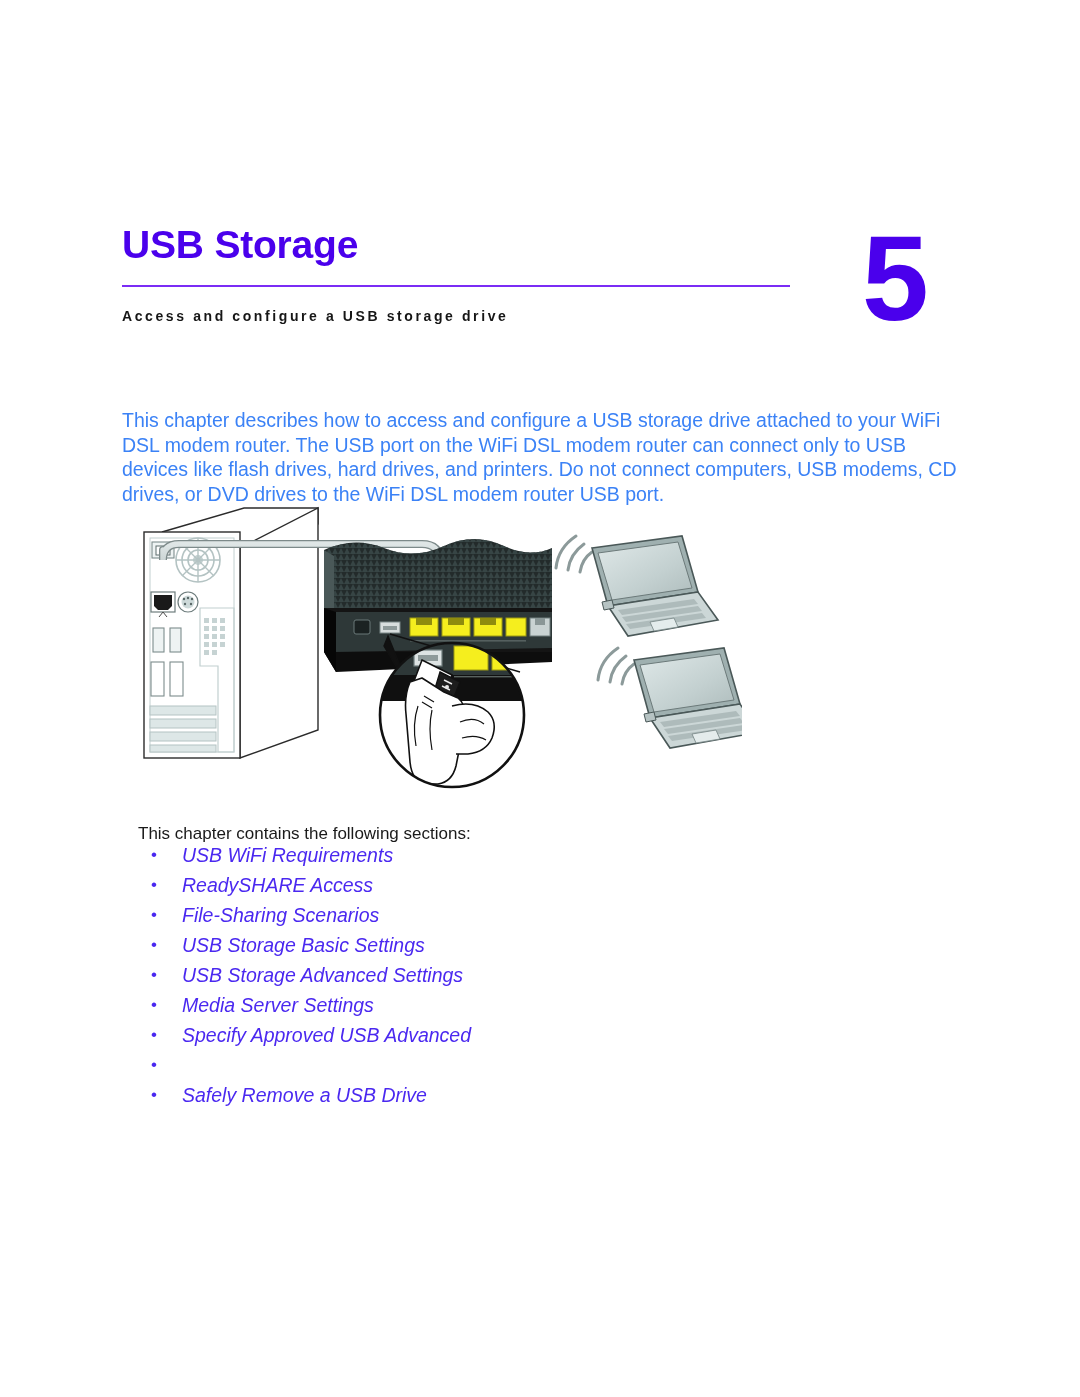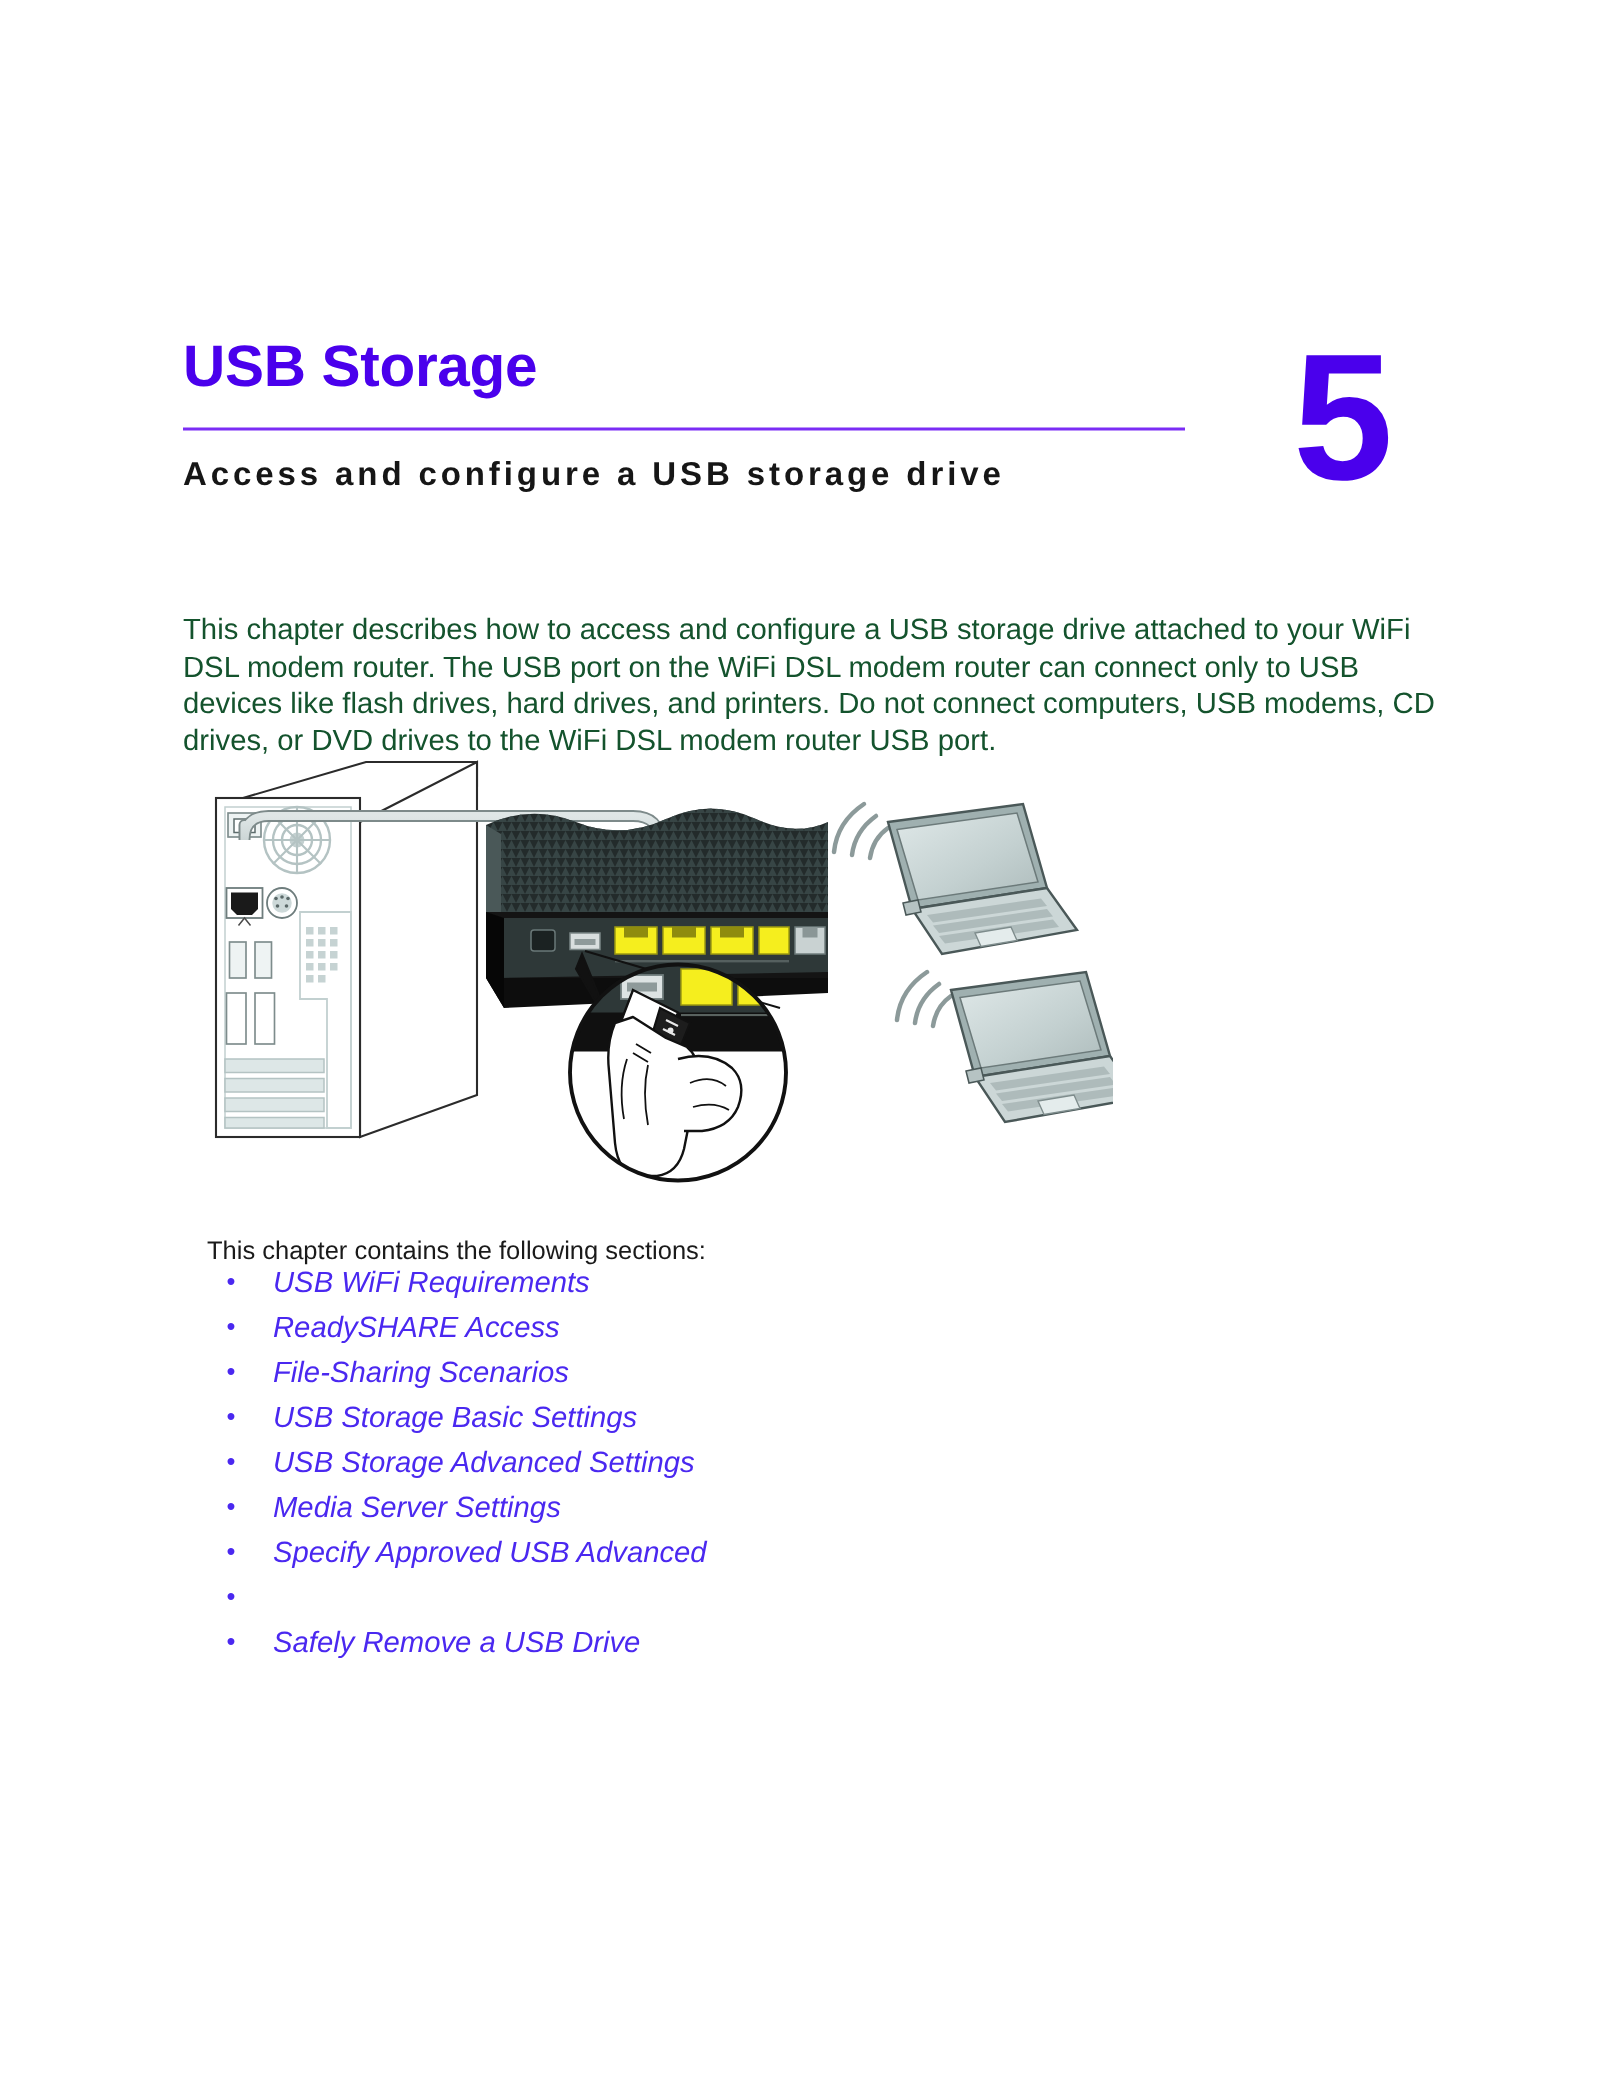--- a/index.html
+++ b/index.html
@@ -41,21 +41,21 @@
     left: 122px;
     top: 285px;
     width: 668px;
     height: 2px;
     background: #7b2cf5;
   }
   .chapter-subtitle {
     position: absolute;
     left: 122px;
     top: 301px;
-    font-size: 22px;
+    font-size: 14px;
     font-weight: bold;
     color: #161616;
     letter-spacing: 2.6px;
     line-height: 30px;
     margin: 0;
     white-space: nowrap;
   }
   .chapter-number {
     position: absolute;
     left: 862px;
@@ -68,21 +68,21 @@
   }
 
   
   .intro-para {
     position: absolute;
     left: 122px;
     top: 408px;
     width: 842px;
     font-size: 19.5px;
     line-height: 24.6px;
-    color: #14532d;
+    color: #3b82f6;
     margin: 0;
     text-align: left;
   }
 
   
   .sections-lead {
     position: absolute;
     left: 122px;
     top: 806px;
     font-size: 17px;

